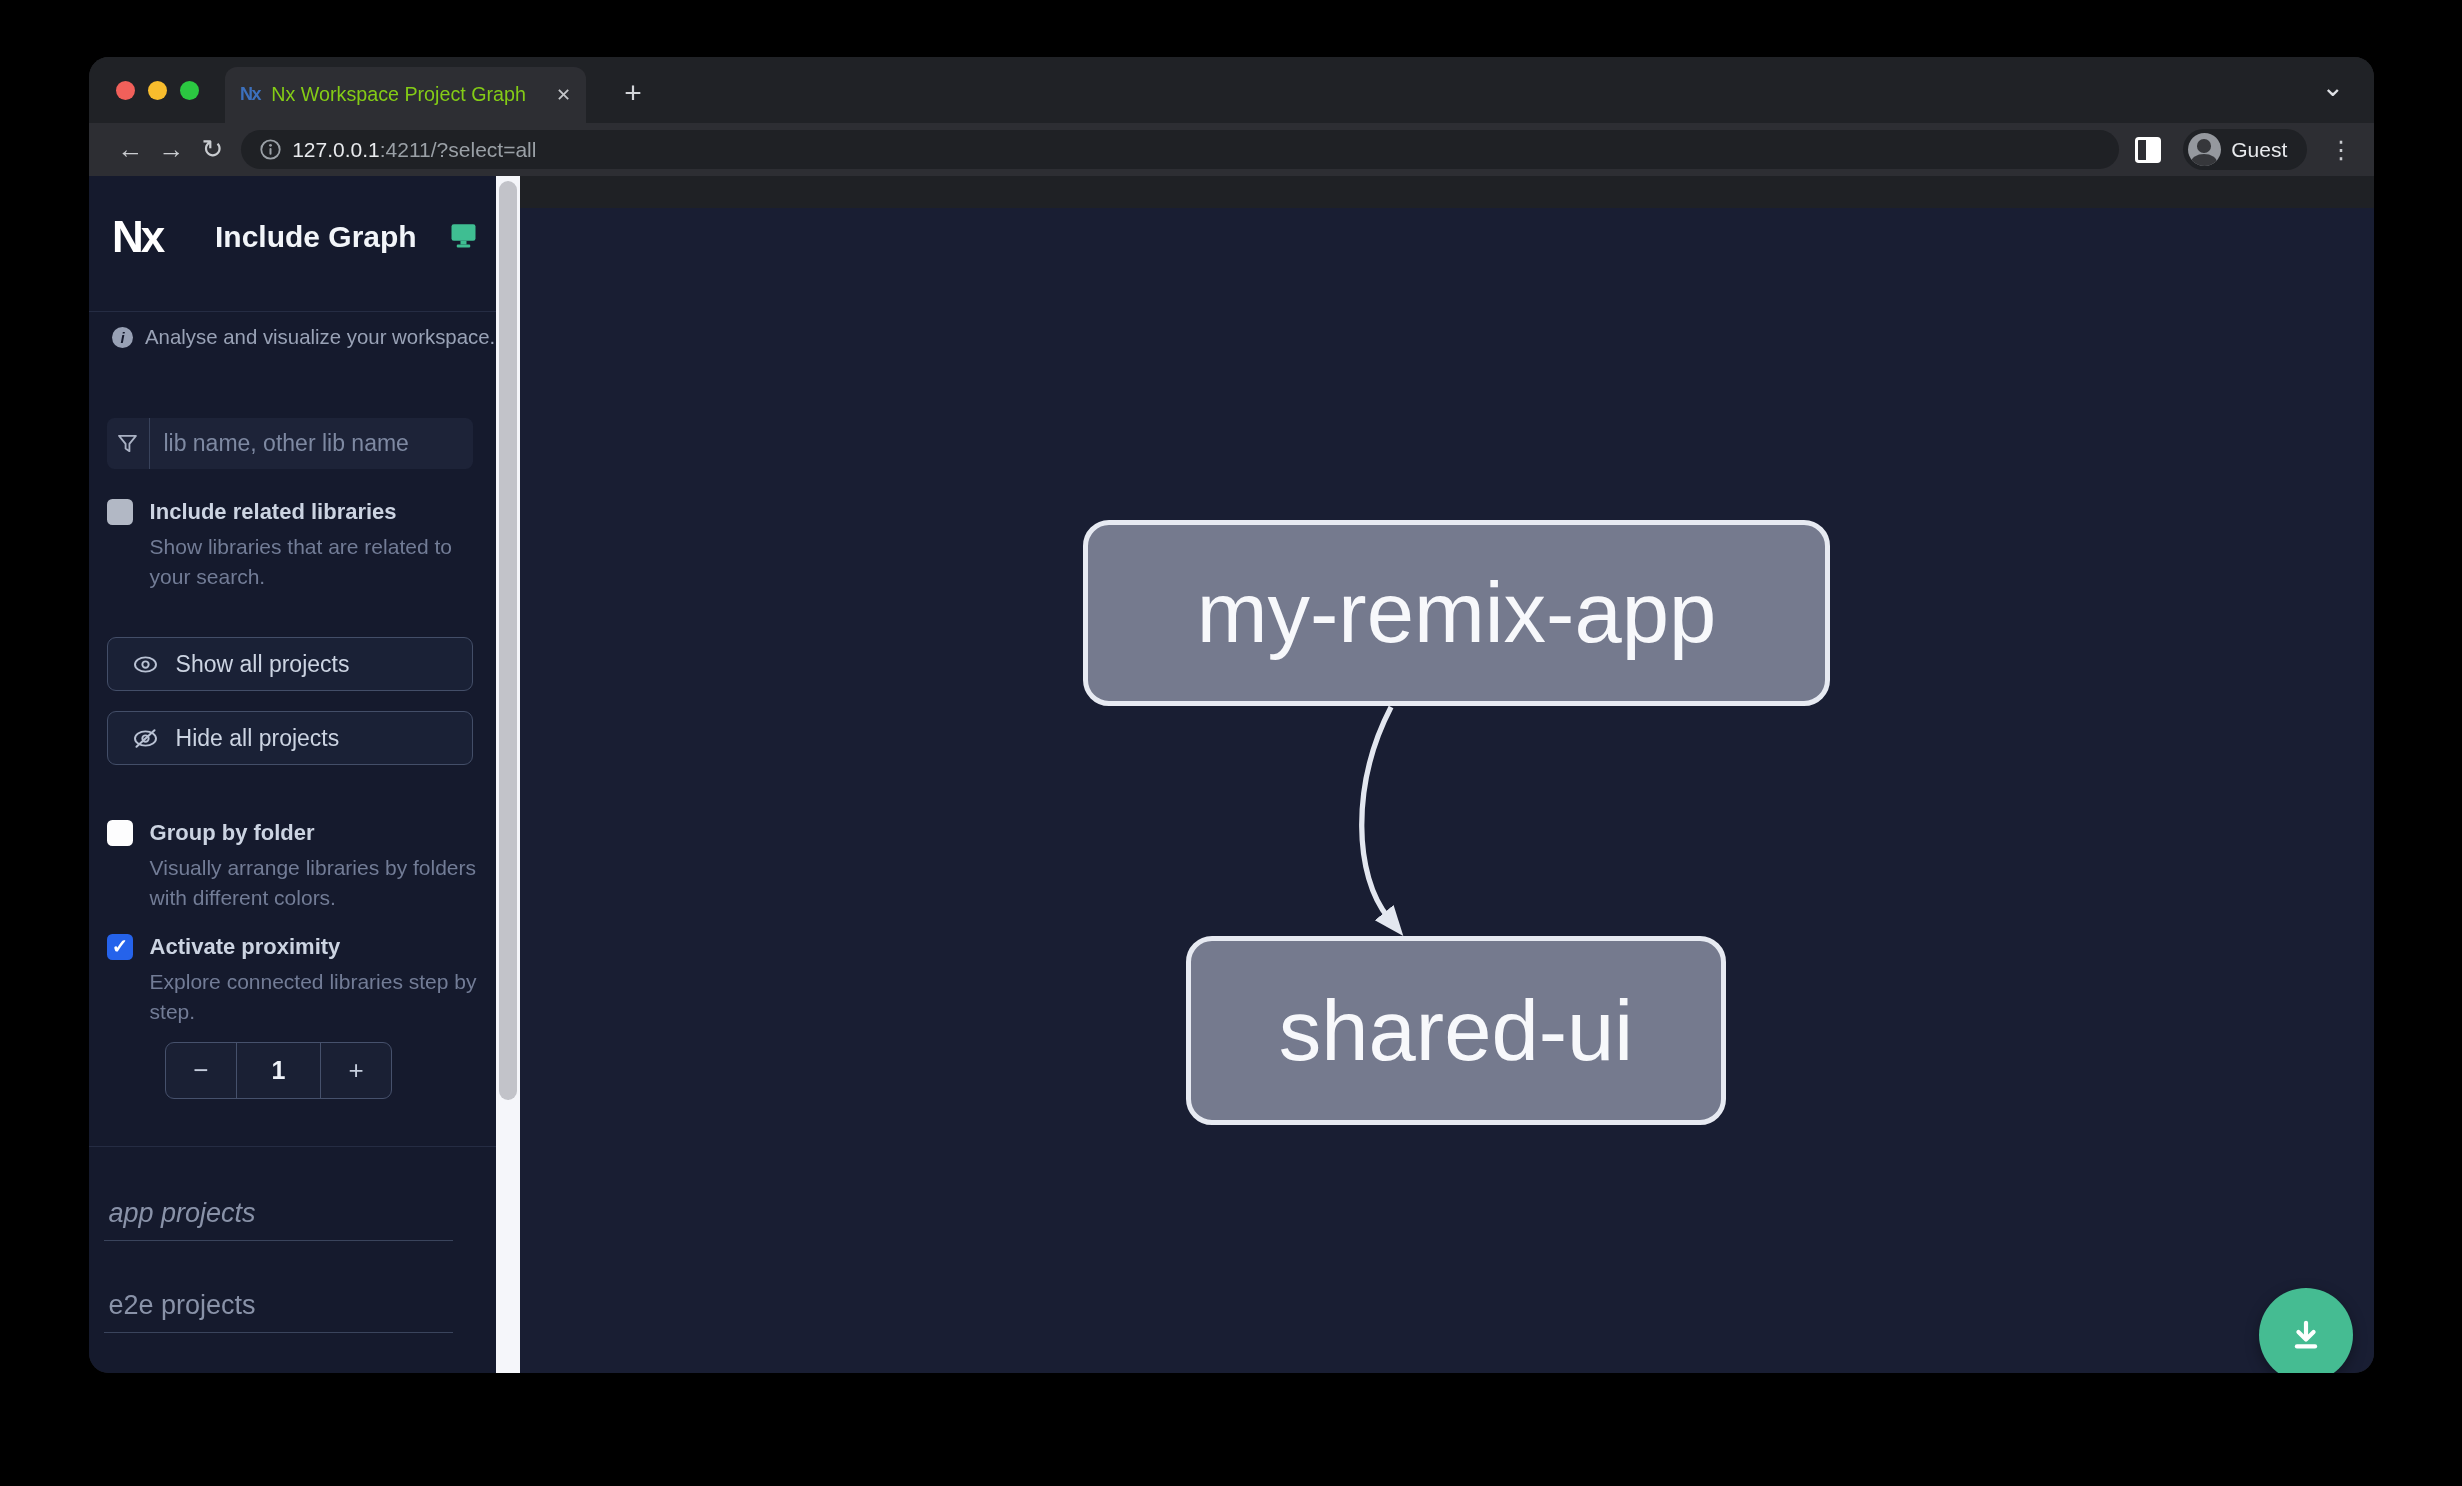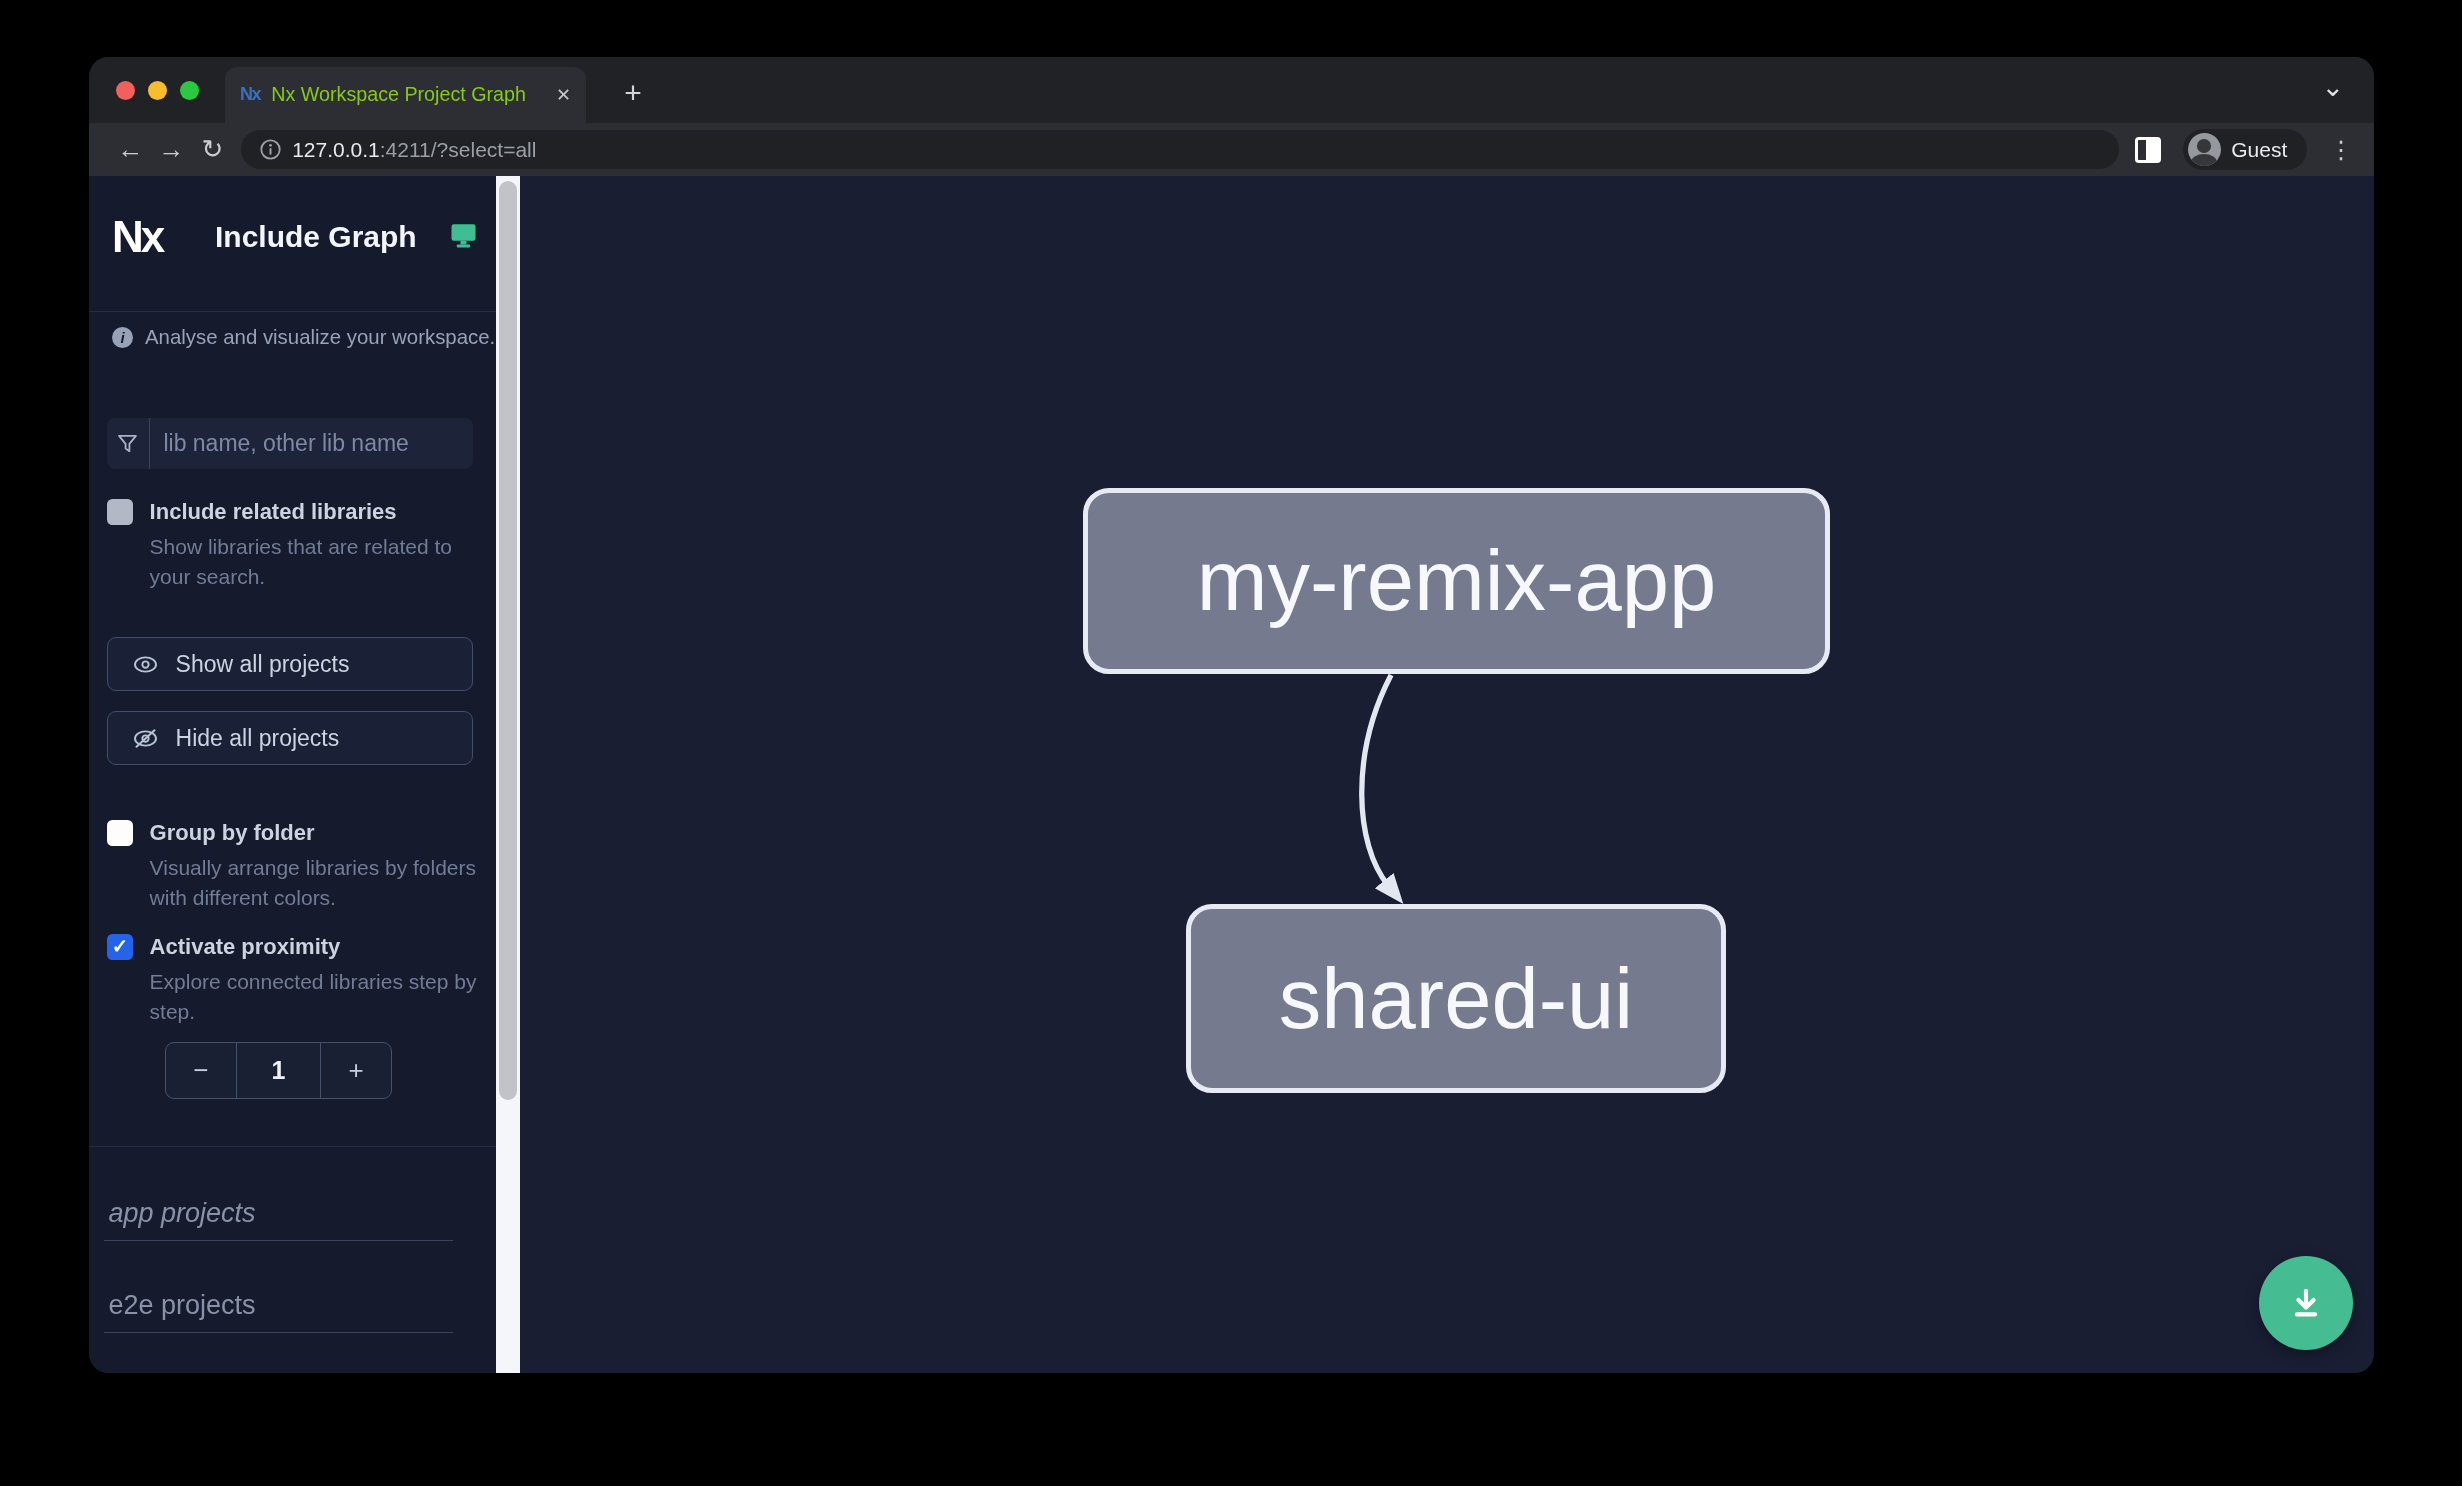--- a/index.html
+++ b/index.html
@@ -40,21 +40,21 @@
   .avatar .head { position:absolute; left:9.8px; top:6px; width:13.6px; height:13.6px; border-radius:50%; background:#36373b; }
   .avatar .body { position:absolute; left:3.8px; top:21px; width:26px; height:16.6px; border-radius:50% 50% 0 0; background:#36373b; }
   .guest-label { font-size:21px; color:#e8eaed; }
   .dots { font-size:24px; color:#c9ccd0; line-height:1; }
 
   
   .content { flex:1; display:flex; min-height:0; }
   .sidebar { width:407px; background:#151a2d; position:relative; flex:0 0 auto; }
   .vscroll { width:24px; background:#f5f6fa; position:relative; flex:0 0 auto; }
   .vscroll .thumb { position:absolute; left:3px; top:4.5px; width:18px; height:919px; background:#c2c3c9; border-radius:9px; }
-  .canvas { flex:1; background:#191e33; position:relative; overflow:hidden; }
+  .canvas { flex:1; background:#191e33; position:relative; overflow:hidden;margin-top:32px; }
 
   
   .sb-header { position:absolute; left:23px; top:32px; height:57px; display:flex; align-items:center; }
   .nx-logo { font-size:44px; font-weight:800; color:#fff; letter-spacing:-3px; width:73px; }
   .sb-title { font-size:30px; font-weight:600; color:#f2f5f9; margin-left:30px; }
   .monitor-ic { margin-left:32px; }
   .sb-div { position:absolute; left:0; right:0; border-top:0.8px solid #252c43; }
   .div1 { top:135px; } .div2 { top:970px; }
 
   .info-row { position:absolute; left:23px; top:150px; display:flex; align-items:center; gap:12px; }

